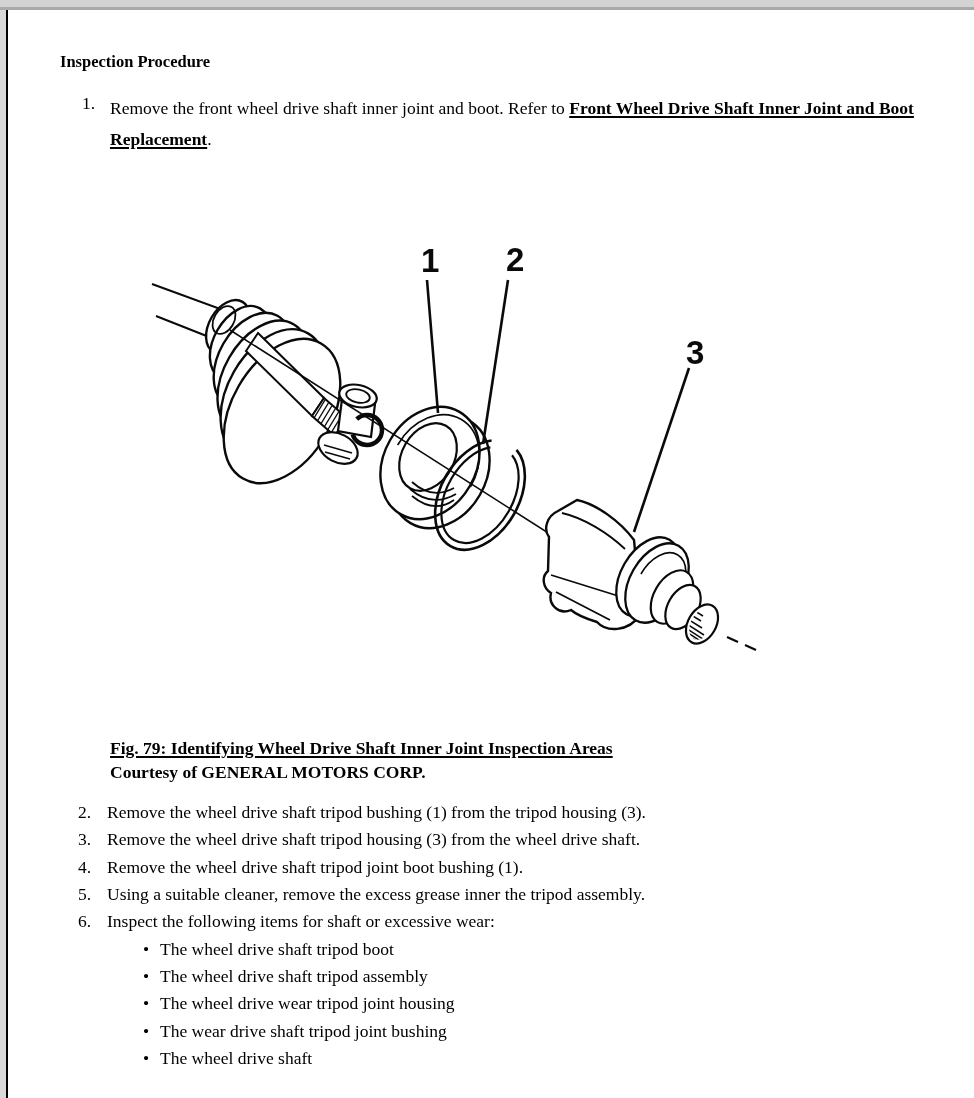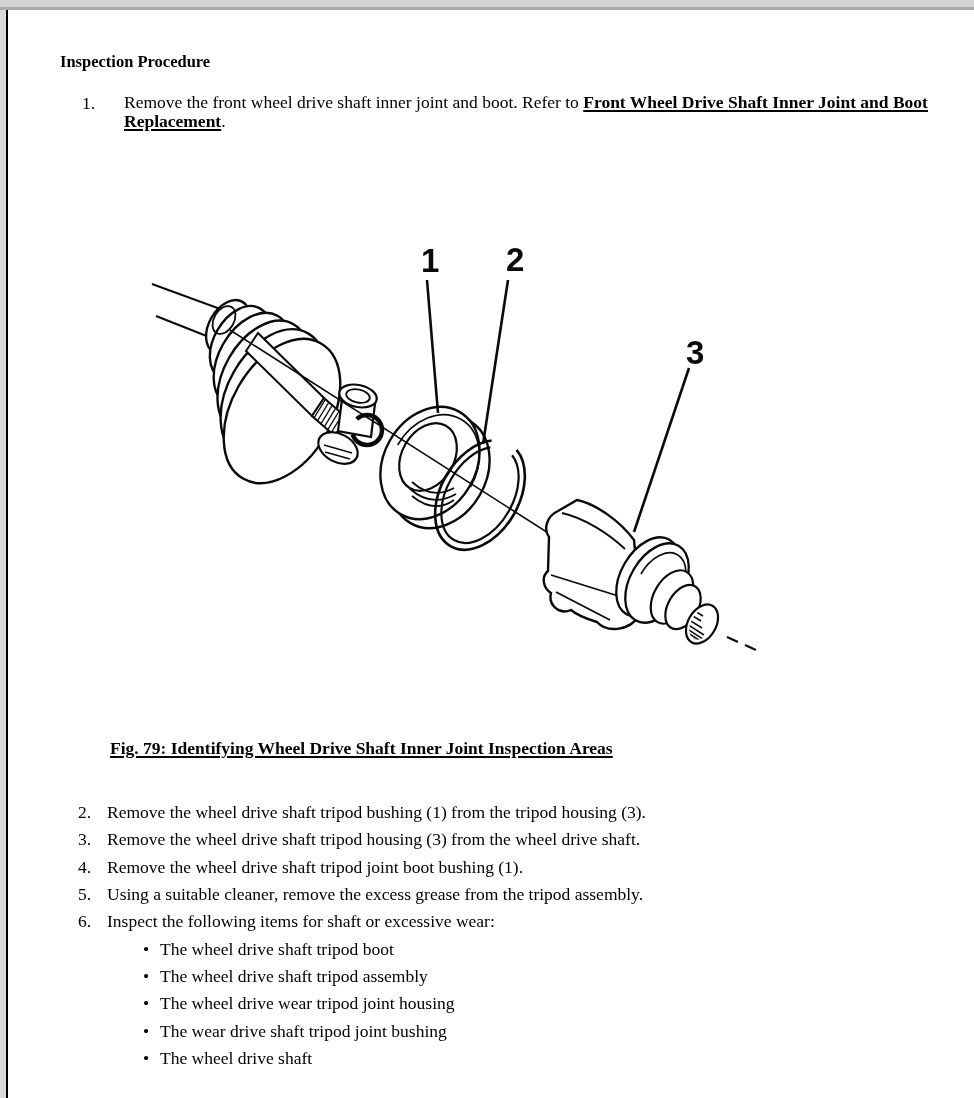--- a/index.html
+++ b/index.html
@@ -9,21 +9,21 @@
 
   .top-bar{position:absolute;left:0;top:0;width:974px;height:7px;background:#d3d3d3;
            border-bottom:3px solid #a9a9a9;}
   .left-strip{position:absolute;left:0;top:10px;width:6px;height:1088px;background:#d9d9d9;}
   .left-rule{position:absolute;left:6px;top:10px;width:2px;height:1088px;background:#000;}
 
   .heading{position:absolute;left:60px;top:52px;font-size:16.5px;font-weight:bold;}
 
   .step1{position:absolute;left:82px;top:93px;display:flex;font-size:17.5px;}
   .step1 .num{width:28px;flex:none;}
-  .step1 .body{width:815px;line-height:19px;margin-left:14px;}
+  .step1 .body{width:815px;line-height:31px;}
   .doc-link{font-weight:bold;text-decoration:underline;text-decoration-thickness:1.8px;
             text-underline-offset:2px;color:#000;cursor:pointer;}
 
   .figure-svg{position:absolute;left:135px;top:228px;}
 
   .caption{position:absolute;left:110px;top:737px;font-size:17.5px;font-weight:bold;line-height:23.5px;}
   .caption .u{text-decoration:underline;text-decoration-thickness:1.6px;text-underline-offset:2px;text-align:right;}
 
   .steps{position:absolute;left:78px;top:799px;font-size:17.5px;}
   .srow{display:flex;line-height:27.35px;white-space:nowrap;}
@@ -150,38 +150,39 @@
       <line class="ln" x1="508" y1="280" x2="483" y2="444" stroke-width="2.6"></line>
       <line class="ln" x1="689" y1="368" x2="634" y2="532" stroke-width="2.6"></line>
     </g>
     <text class="callout" x="421" y="272">1</text>
     <text class="callout" x="506" y="271">2</text>
     <text class="callout" x="686" y="364">3</text>
   </svg>
 
   <div class="caption">
     <div class="u">Fig. 79: Identifying Wheel Drive Shaft Inner Joint Inspection Areas</div>
+    <div>Courtesy of GENERAL MOTORS CORP.</div>
   </div>
 
   <div class="steps">
     <div class="srow">
       <span class="num">2.</span>
       <span>Remove the wheel drive shaft tripod bushing (1) from the tripod housing (3).</span>
     </div>
     <div class="srow">
       <span class="num">3.</span>
       <span>Remove the wheel drive shaft tripod housing (3) from the wheel drive shaft.</span>
     </div>
     <div class="srow">
       <span class="num">4.</span>
       <span>Remove the wheel drive shaft tripod joint boot bushing (1).</span>
     </div>
     <div class="srow">
       <span class="num">5.</span>
-      <span>Using a suitable cleaner, remove the excess grease from the tripod assembly.</span>
+      <span>Using a suitable cleaner, remove the excess grease inner the tripod assembly.</span>
     </div>
     <div class="srow">
       <span class="num">6.</span>
       <span>Inspect the following items for shaft or excessive wear:</span>
     </div>
 
     <div class="brow">
       <span class="dot">•</span>
       <span>The wheel drive shaft tripod boot</span>
     </div>

